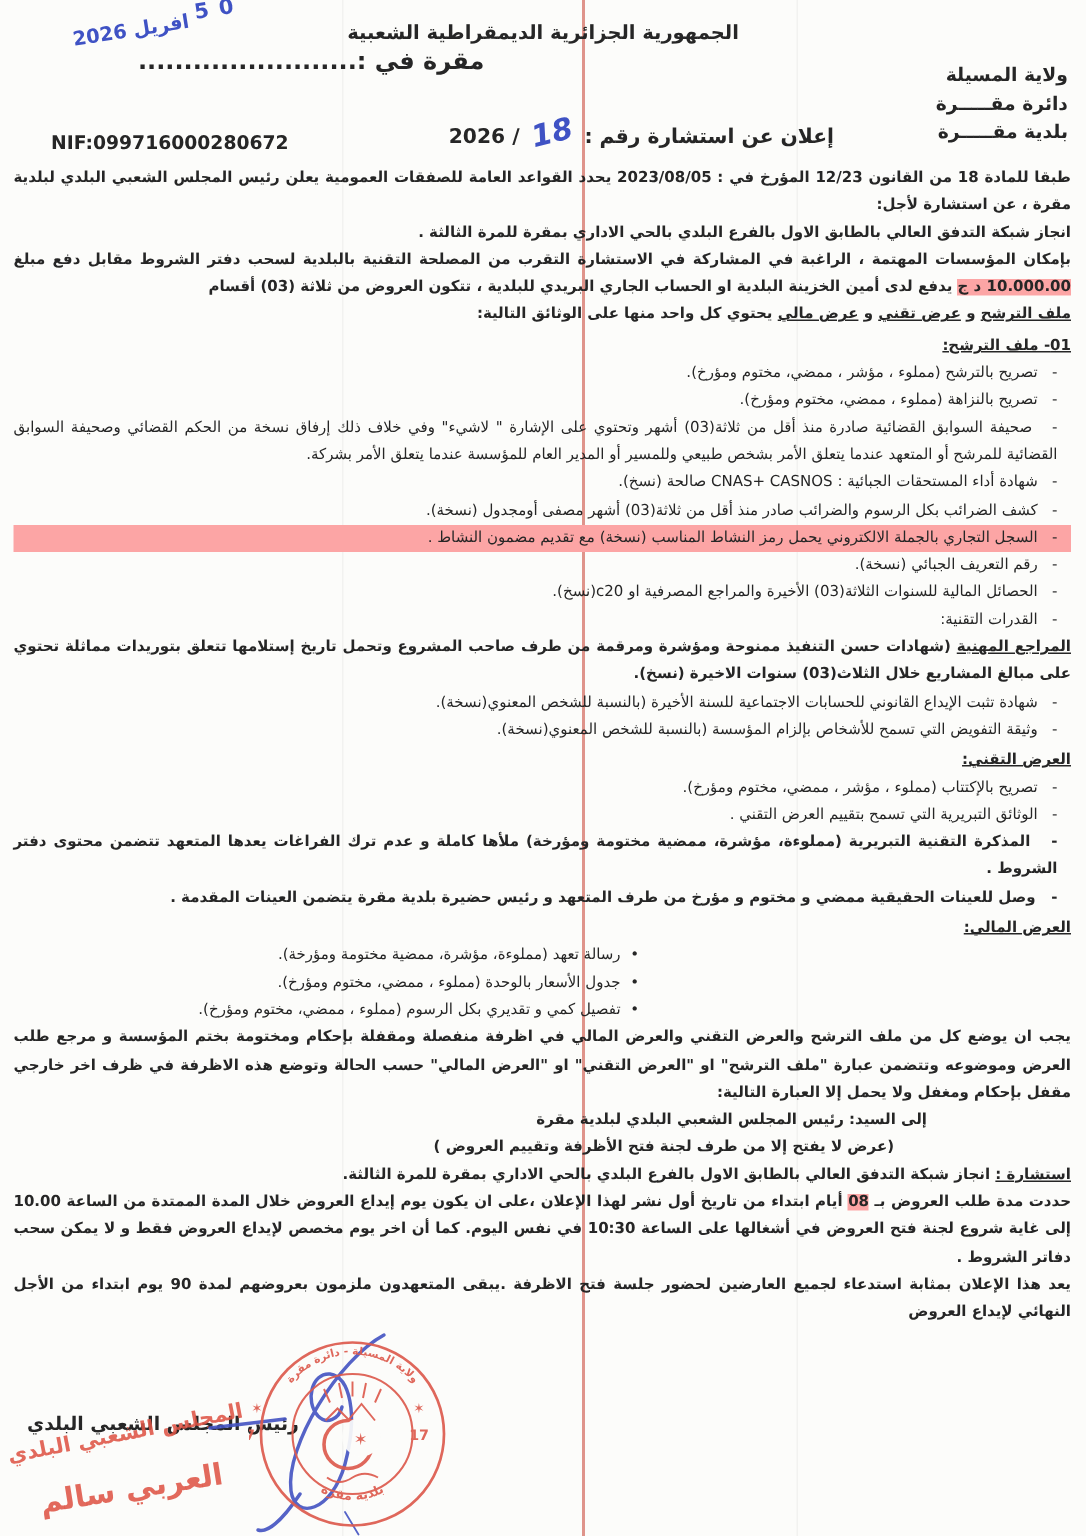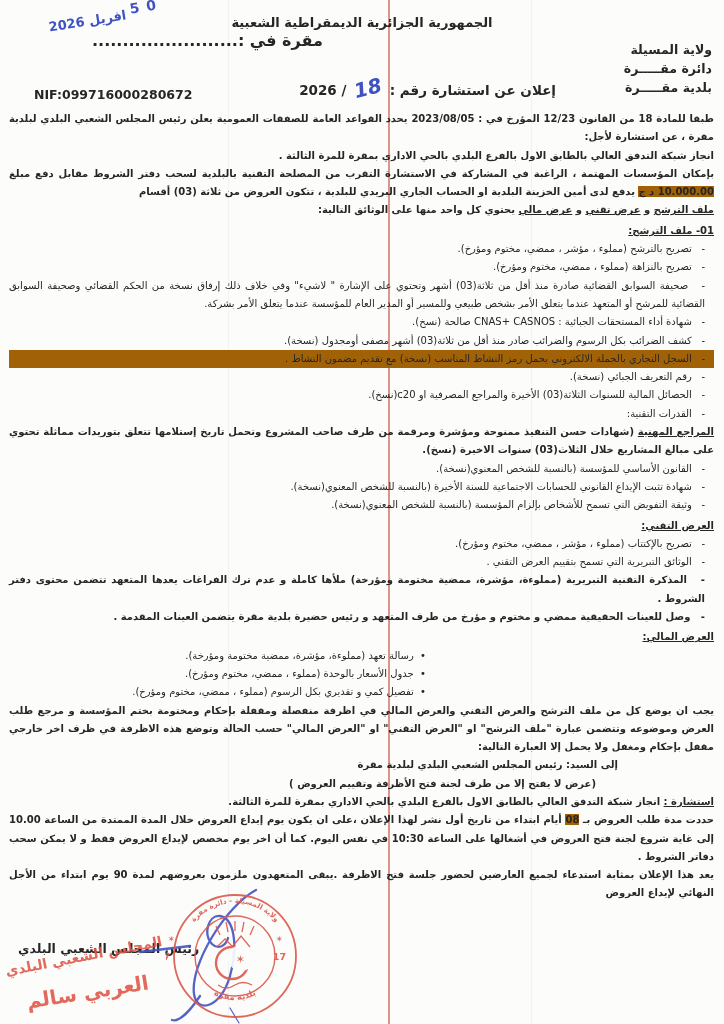--- a/index.html
+++ b/index.html
@@ -30,21 +30,21 @@
     transform:rotate(-14deg); margin:0 3px; font-style:italic; }
   .ltr { direction:ltr; unicode-bidi:isolate; }
   .nif { position:absolute; left:34px; top:87px; font-size:12.5px; font-weight:bold;
     direction:ltr; unicode-bidi:isolate; }
 
   
   .doc-body { position:absolute; top:110px; right:10px; left:9px;
     font-size:10px; line-height:18.3px; text-align:justify; text-align-last:right; }
   .b { font-weight:bold; }
   .u { text-decoration:underline; }
-  .hl { background:#a16207; }
+  .hl { background:#fca5a5; }
   .sec-head { font-weight:bold; text-decoration:underline; margin-top:2px; }
   ul.dash, ul.dot { list-style:none; }
   ul.dash li { padding-right:9px; }
   ul.dash li::before { content:"-\00a0\00a0\00a0"; }
   ul.dot { padding-right:288px; }
   ul.dot li::before { content:"•\00a0\00a0"; }
   .indent-to { padding-right:96px; font-weight:bold; text-align:right; }
   .indent-note { padding-right:118px; font-weight:bold; text-align:right; }
 
   
@@ -97,21 +97,20 @@
       <li>صحيفة السوابق القضائية صادرة منذ أقل من ثلاثة(03) أشهر وتحتوي على الإشارة " لاشيء" وفي خلاف ذلك إرفاق نسخة من الحكم القضائي وصحيفة السوابق القضائية للمرشح أو المتعهد عندما يتعلق الأمر بشخص طبيعي وللمسير أو المدير العام للمؤسسة عندما يتعلق الأمر بشركة.</li>
       <li>شهادة أداء المستحقات الجبائية : CNAS+ CASNOS صالحة (نسخ).</li>
       <li>كشف الضرائب بكل الرسوم والضرائب صادر منذ أقل من ثلاثة(03) أشهر مصفى أومجدول (نسخة).</li>
       <li class="hl">السجل التجاري بالجملة الالكتروني يحمل رمز النشاط المناسب  (نسخة) مع تقديم مضمون النشاط .</li>
       <li>رقم التعريف الجبائي (نسخة).</li>
       <li>الحصائل المالية للسنوات الثلاثة(03) الأخيرة والمراجع المصرفية او c20(نسخ).</li>
       <li>القدرات التقنية:</li>
     </ul>
     <p class="b"><span class="u">المراجع المهنية</span><span> (شهادات حسن التنفيذ ممنوحة ومؤشرة ومرقمة من طرف صاحب المشروع وتحمل تاريخ إستلامها تتعلق بتوريدات مماثلة تحتوي على مبالغ المشاريع خلال الثلاث(03) سنوات الاخيرة (نسخ).</span></p>
     <ul class="dash">
-      <li>القانون الأساسي للمؤسسة (بالنسبة للشخص المعنوي(نسخة).</li>
       <li>شهادة تثبت الإيداع القانوني للحسابات الاجتماعية للسنة الأخيرة (بالنسبة للشخص المعنوي(نسخة).</li>
       <li>وثيقة التفويض التي تسمح للأشخاص بإلزام المؤسسة (بالنسبة للشخص المعنوي(نسخة).</li>
     </ul>
 
     <div class="sec-head">العرض التقني:</div>
     <ul class="dash">
       <li>تصريح بالإكتتاب (مملوء ، مؤشر ، ممضي، مختوم ومؤرخ).</li>
       <li>الوثائق التبريرية التي تسمح بتقييم العرض التقني .</li>
       <li class="b">المذكرة التقنية التبريرية (مملوءة، مؤشرة، ممضية مختومة ومؤرخة) ملأها كاملة و عدم ترك الفراغات  يعدها المتعهد تتضمن محتوى دفتر الشروط .</li>
       <li class="b">وصل للعينات الحقيقية  ممضي و مختوم و مؤرخ من طرف المتعهد و رئيس حضيرة بلدية مقرة يتضمن العينات المقدمة .</li>

